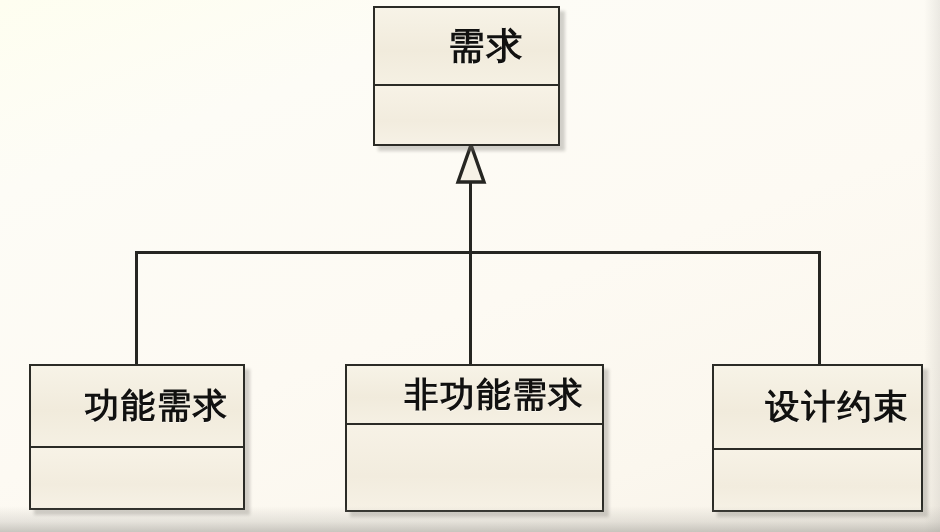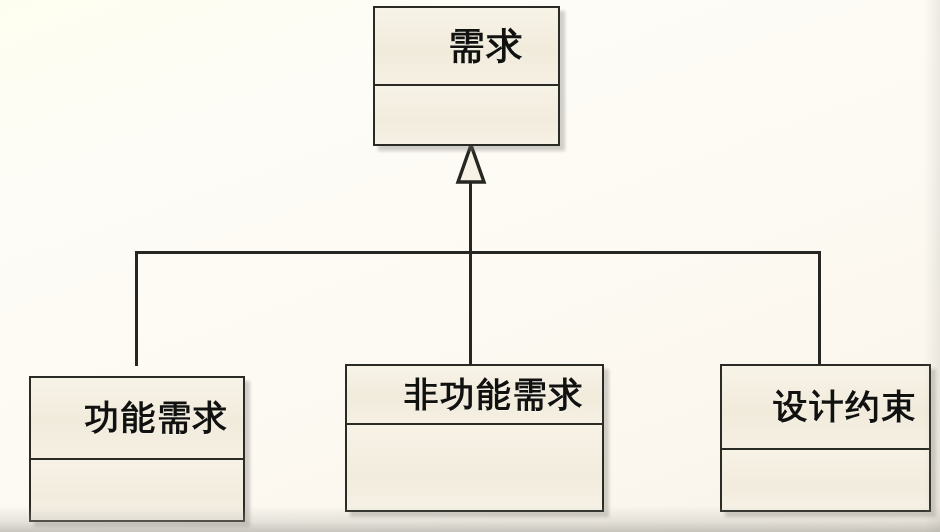--- a/index.html
+++ b/index.html
@@ -82,27 +82,27 @@
   }
   .uml-class-attrs {
     flex: 1 1 auto;
     background: linear-gradient(to bottom, #F7F2E6 0%, #F2ECDE 60%, #F6F1E5 100%);
   }
 
   
   #class-root            { left: 373px; top: 6px;   width: 187px; height: 140px; }
   #class-root .uml-class-name { height: 78px; font-size: 36px; }
 
-  #class-functional      { left: 29px;  top: 376px; width: 216px; height: 146px; justify-content: flex-end; }
+  #class-functional      { left: 29px;  top: 364px; width: 216px; height: 146px; justify-content: flex-end; }
   #class-functional .uml-class-name { height: 82px; font-size: 34px; }
 
   #class-nonfunctional   { left: 345px; top: 364px; width: 259px; height: 148px; }
   #class-nonfunctional .uml-class-name { height: 59px; font-size: 34px; }
 
-  #class-constraint      { left: 712px; top: 364px; width: 211px; height: 148px; margin-left: 8px; }
+  #class-constraint      { left: 712px; top: 364px; width: 211px; height: 148px; }
   #class-constraint .uml-class-name { height: 84px; font-size: 34px; }
 </style>
 </head>
 <body>
 
 <div id="diagram-canvas">
 
   <div class="connector connector-v" style="left:469px; top:180px; height:74px;"></div>
 
   <div class="connector connector-h" style="left:135px; top:251px; width:686px;"></div>

